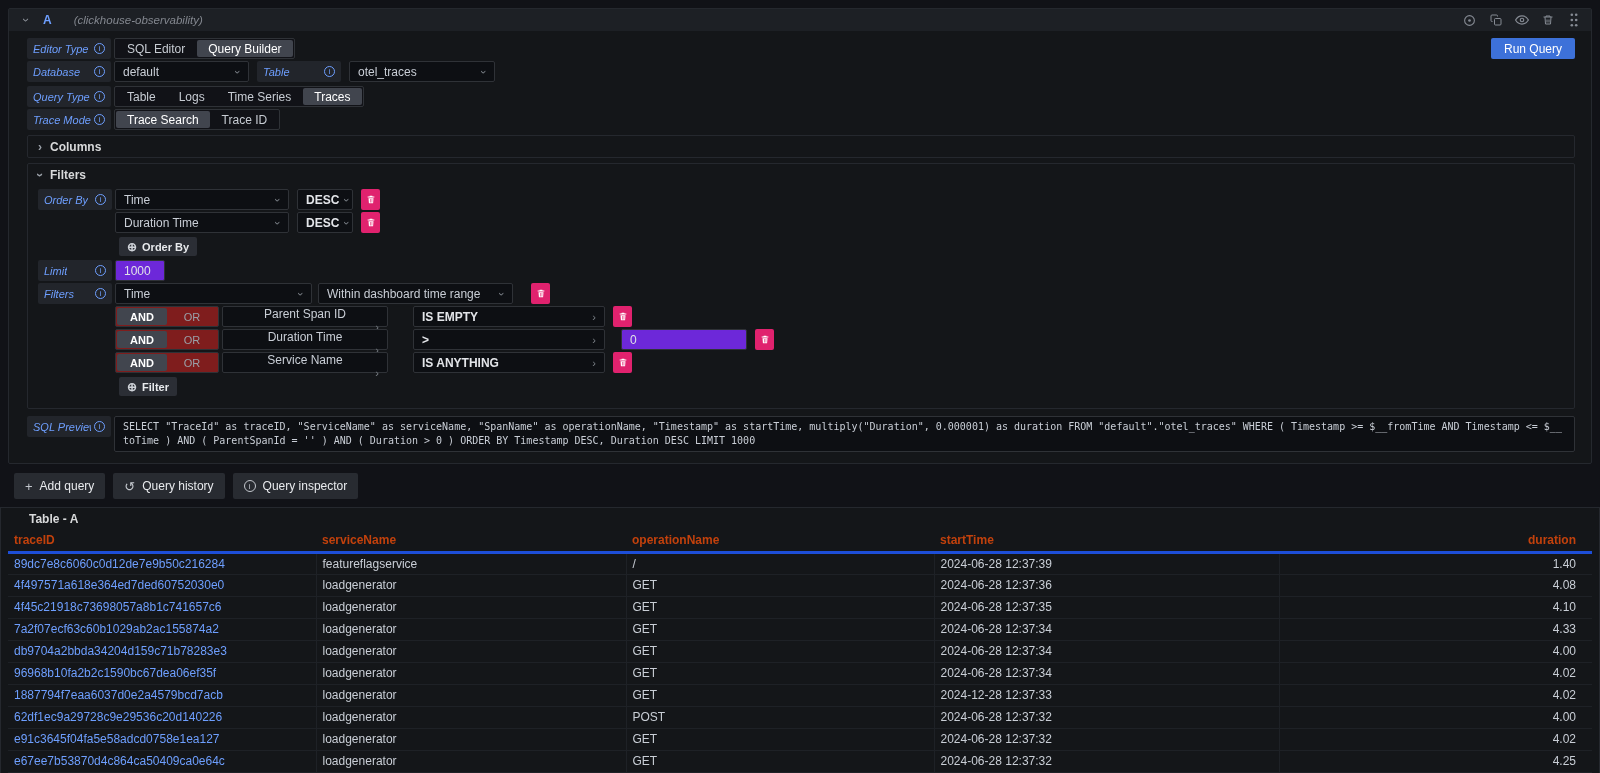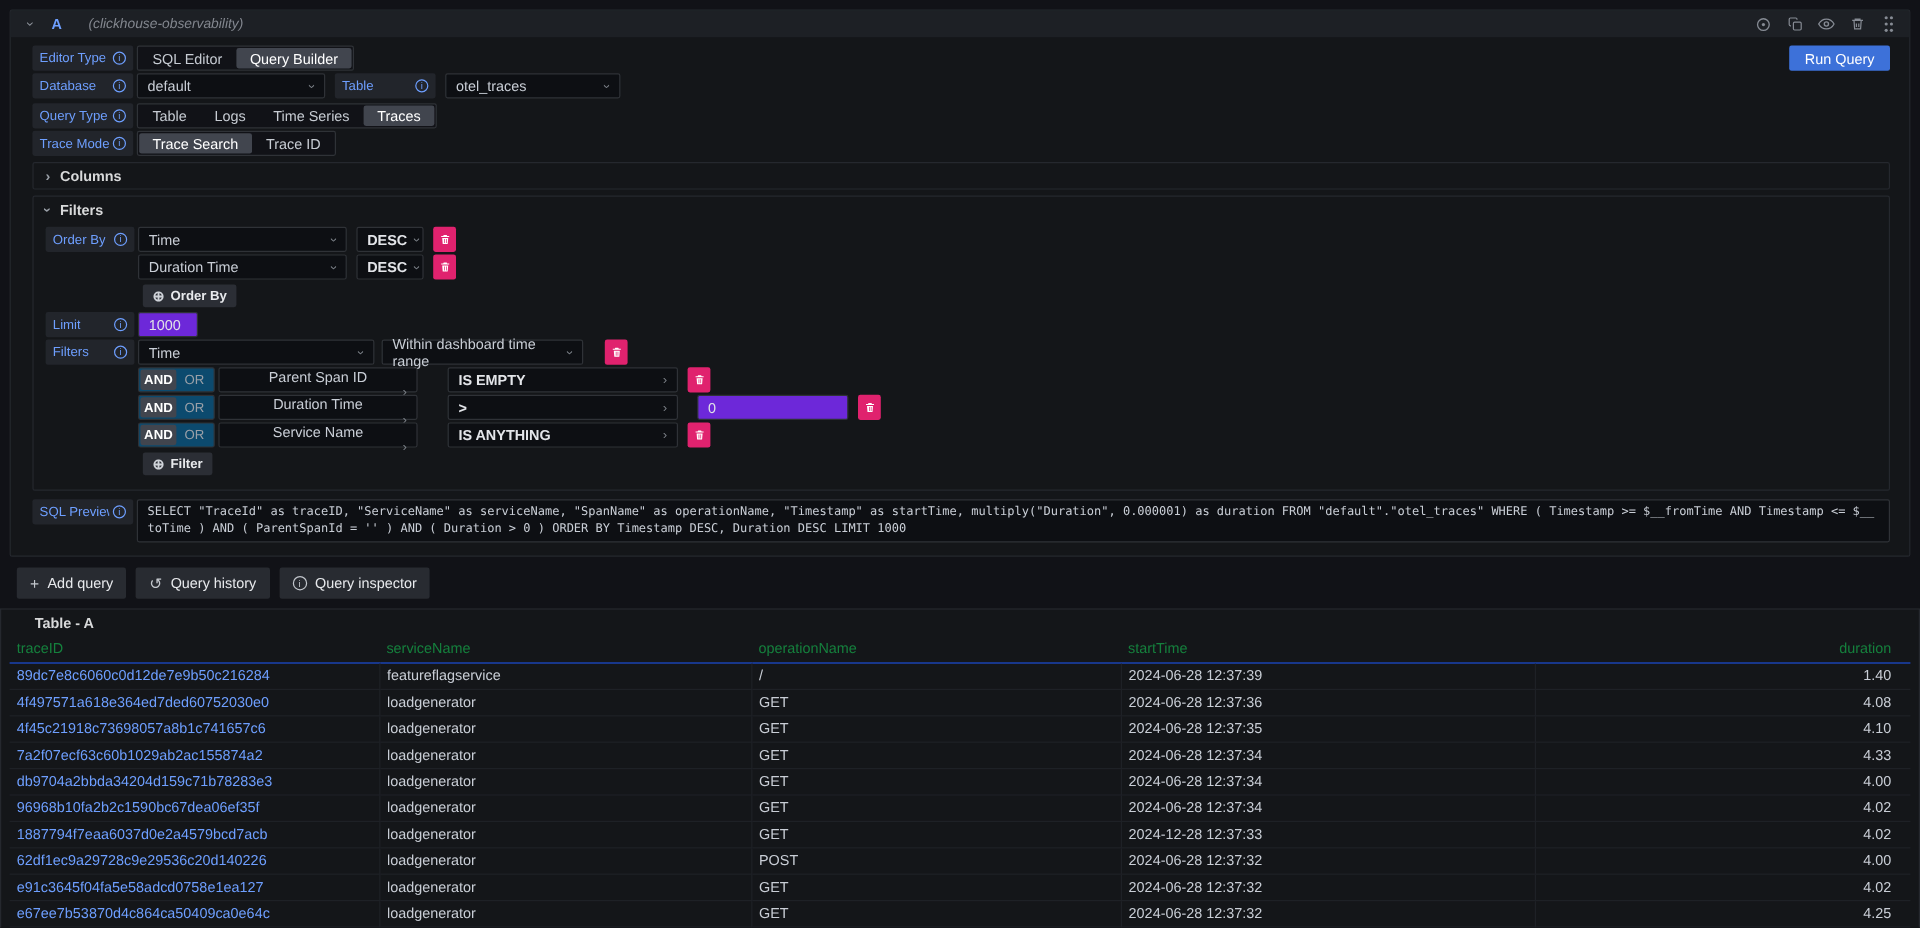--- a/index.html
+++ b/index.html
@@ -18,21 +18,21 @@
   .qr-ref { color:#6e9fff; font-weight:700; font-size:12px; margin-left:10px; }
   .qr-ds { color:#83878f; font-style:italic; font-size:11.5px; margin-left:22px; }
   .qr-actions { margin-left:auto; display:flex; gap:11px; align-items:center; color:#868b94; }
   .icon-btn { width:15px; height:15px; display:flex; align-items:center; justify-content:center; cursor:pointer; }
   .qr-body { padding:7px 16px 9px 18px; }
 
   .frow { display:flex; align-items:stretch; height:21px; margin-bottom:2px; }
   .chip { width:84px; flex:none; background:#22252b; border-radius:2px; display:flex;
           align-items:center; justify-content:space-between; padding:0 6px; margin-right:3px; }
   .chip.inner { width:74px; }
-  .chip-label { color:#6e9fff; font-size:11px; font-weight:500; white-space:nowrap; overflow:hidden; }
+  .chip-label { color:#6e9fff; font-size:11px; font-weight:500; white-space:nowrap; overflow:hidden;font-style:italic; }
   .info-i { width:11px; height:11px; flex:none; border:1px solid #6e9fff; border-radius:50%;
             color:#6e9fff; font-size:8px; line-height:1; display:flex; align-items:center;
             justify-content:center; margin-left:3px; cursor:pointer; }
   .radio-group { display:flex; border:1px solid #2f3237; background:#111217; border-radius:2px; padding:1px; gap:1px; }
   .radio-opt { padding:0 11px; display:flex; align-items:center; color:#c7ccd3; font-weight:500;
                border-radius:2px; cursor:pointer; white-space:nowrap; }
   .radio-opt.active { background:#41454e; color:#fff; }
   .select { background:#0d0f13; border:1px solid #2f3237; border-radius:2px; display:flex;
             align-items:center; padding:0 8px; color:#c9ced6; cursor:pointer; }
   .select .chev { margin-left:auto; color:#7b8087; font-size:11px; padding-left:6px; }
@@ -46,29 +46,29 @@
   .section { border:1px solid #25282e; border-radius:2px; margin:5px 0; }
   .section-header { height:21px; display:flex; align-items:center; padding:0 10px; gap:8px;
                     font-size:12px; font-weight:600; color:#d8d9da; cursor:pointer; }
   .section-chev { color:#9aa0a8; font-size:12px; }
   .section-body { padding:4px 10px 8px; }
   .spacer77 { width:77px; flex:none; }
   .btn-sm { height:19px; background:#2b2e35; border:none; border-radius:2px; color:#e8eaed;
             font-size:11px; font-weight:600; display:flex; align-items:center; gap:5px;
             padding:0 8px; cursor:pointer; margin:2px 0 4px; font-family:"Liberation Sans",sans-serif; }
   .glyph { font-size:12px; color:#cfd3d9; }
-  .andor { display:flex; border:1px solid #2f3237; border-radius:2px; background:#0c4a6e; padding:1px; width:64px; flex:none; }
+  .andor { display:flex; border:1px solid #2f3237; border-radius:2px; background:#7f1d1d; padding:1px; width:104px; flex:none; }
   .andor .seg { flex:1; display:flex; align-items:center; justify-content:center; color:#9aa0a8;
                 font-size:11px; cursor:pointer; border-radius:2px; }
   .andor .seg.active { background:#41454e; color:#fff; font-weight:700; }
   
-  .w-db { width:157px; } .w-table { width:146px; margin-left:5px;gap:24px; }
+  .w-db { width:135px; } .w-table { width:146px; margin-left:5px;gap:24px; }
   .w-obfield { width:174px; } .w-desc { width:56px; margin-left:8px; }
   .w-limit { width:50px; }
-  .w-ffield { width:197px; } .w-fop { width:168px; margin-left:6px; }
+  .w-ffield { width:197px; } .w-fop { width:195px; margin-left:6px; }
   .w-nfield { width:166px; margin-left:3px;flex-direction:column; }
   .w-nop { width:192px; margin-left:25px; }
   .w-nval { width:126px; margin-left:16px; height:21px; }
   .sql-row { height:auto; margin-top:7px; }
   .sql-row .chip { height:21px; }
   .sql-box { flex:1; background:#0d0f13; border:1px solid #2f3237; border-radius:2px;
              padding:3px 8px; font-family:"DejaVu Sans Mono", monospace; font-size:10px;
              line-height:14px; color:#c9ced6; word-break:break-all; }
   
   .footer { display:flex; gap:8px; margin:9px 8px 8px 14px; }
@@ -77,22 +77,22 @@
          padding:0 11px; cursor:pointer; font-family:"Liberation Sans",sans-serif; }
   .btn .bicon { color:#c3c7cd; font-size:13px; }
   .circ-i { width:12px; height:12px; border:1px solid #c3c7cd; border-radius:50%; font-size:8px;
             display:flex; align-items:center; justify-content:center; color:#c3c7cd; }
   
   .panel { border:1px solid #25282e; background:#141619; margin:0; height:300px; }
   .panel-header { height:21px; display:flex; align-items:center; padding:0 28px;
                   font-size:12px; font-weight:600; color:#d8d9da; }
   .tablewrap { padding:0 7px; }
   table { width:100%; border-collapse:collapse; table-layout:fixed; font-size:12px; }
-  th { text-align:left; font-weight:400; color:#15803d; height:23px; padding:0 6px;
-       border-bottom:1px solid #1d4ed8; cursor:pointer; white-space:nowrap; }
+  th { text-align:left; font-weight:700; color:#c2410c; height:23px; padding:0 6px;
+       border-bottom:3px solid #1d4ed8; cursor:pointer; white-space:nowrap; }
   td { height:22px; padding:0 6px; border-bottom:1px solid #1e2126; border-right:1px solid #1e2126;
        color:#c9ced6; white-space:nowrap; overflow:hidden; }
   td:last-child { border-right:none; }
   th.num, td.num { text-align:right; padding-right:16px; }
   .trace-link { color:#6e9fff; cursor:pointer; }
 </style>
 </head>
 <body>
 
 <div class="query-card">

